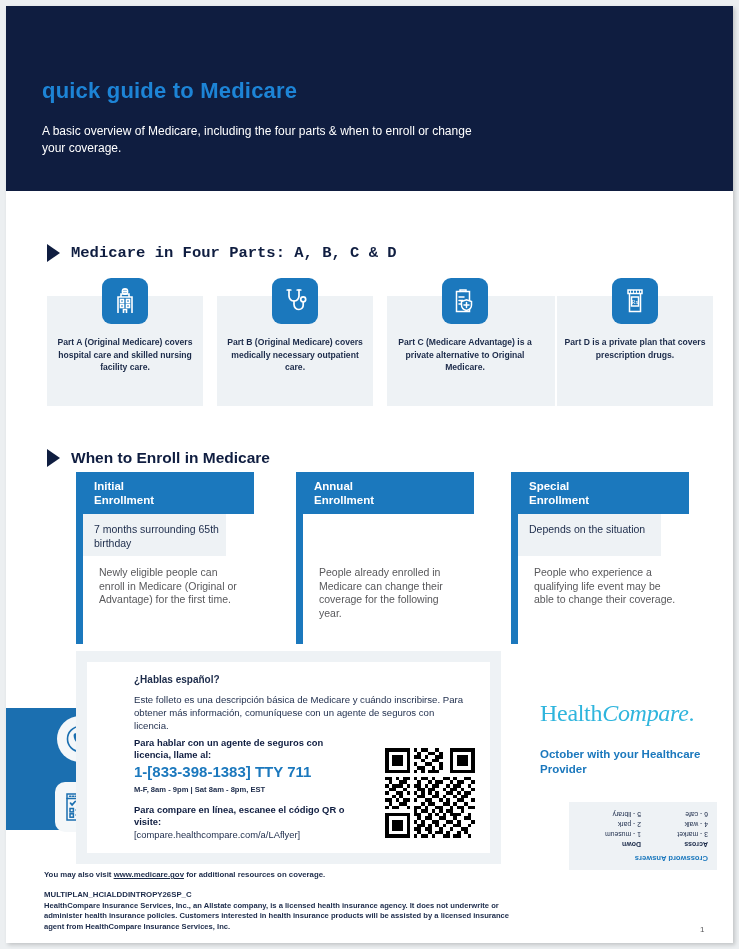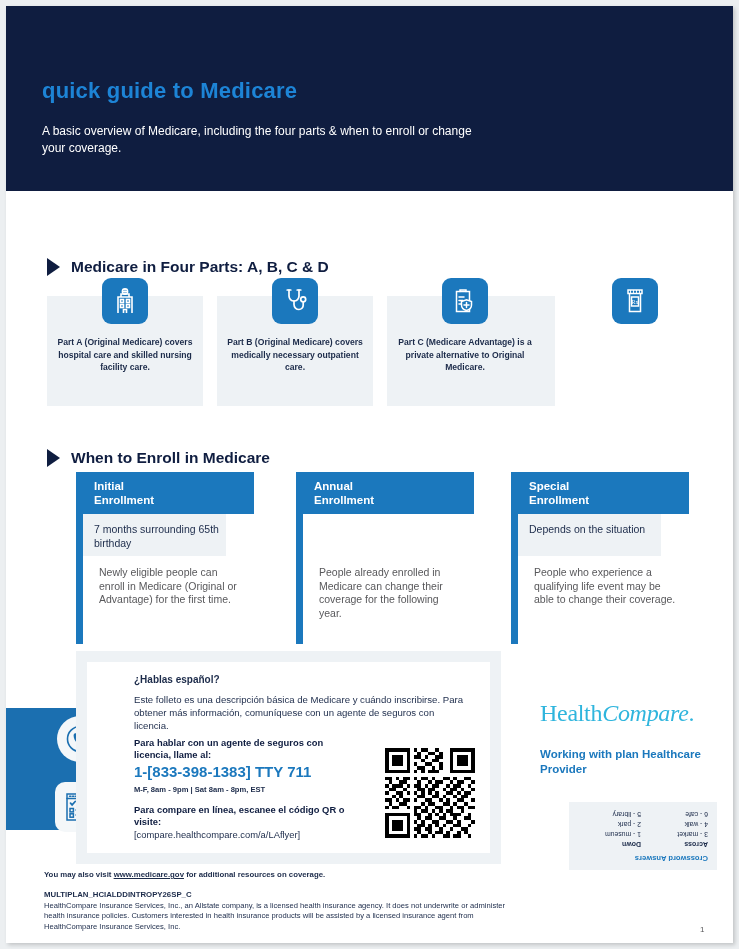--- a/index.html
+++ b/index.html
@@ -125,34 +125,34 @@
     background:#eef2f5;transform:rotate(180deg);
   }
   .cw-title{position:absolute;left:9px;top:7px;font-size:7.6px;font-weight:bold;color:#1b78bd;}
   .cw-col{position:absolute;top:21px;font-size:6.8px;line-height:10px;color:#1c2b4a;}
   .cw-col b{font-size:7px;}
 
   
   .foot-visit{position:absolute;left:38px;top:864px;font-size:7.8px;color:#1c2b4a;font-weight:bold;}
   .foot-visit u{text-decoration:underline;}
   .foot-code{position:absolute;left:38px;top:884px;font-size:7.8px;color:#1c2b4a;font-weight:bold;}
-  .foot-legal{position:absolute;left:38px;top:895px;width:478px;font-size:7.6px;line-height:10.4px;color:#1c2b4a;font-weight:normal;}
+  .foot-legal{position:absolute;left:38px;top:895px;width:478px;font-size:7.6px;line-height:10.4px;color:#1c2b4a;font-weight:bold;}
   .pageno{position:absolute;left:694px;top:919px;font-size:8px;color:#58585b;}
 </style>
 </head>
 <body>
 
 <div id="page">
 
   <div class="hero">
     <div class="hero-title">quick guide to Medicare</div>
     <div class="hero-sub">A basic overview of Medicare, including the four parts &amp; when to enroll or change your coverage.</div>
   </div>
 
-  <div class="sec-head" style="left:41px;top:252px;">
+  <div class="sec-head" style="left:41px;top:238px;font-family:Liberation Mono, monospace;">
     <span class="tri"></span>
     <span class="sec-title">Medicare in Four Parts: A, B, C &amp; D</span>
   </div>
 
   <div class="part-card" style="left:41px;">
     <div class="part-text">Part A (Original Medicare) covers hospital care and skilled nursing facility care.</div>
   </div>
   <div class="part-icon" style="left:96px;">
     <svg width="30" height="30" viewBox="0 0 30 30" fill="none" stroke="#ffffff" stroke-width="1.6">
       <path d="M8 27V11h14v16" fill="none"></path>
@@ -185,20 +185,23 @@
   <div class="part-icon" style="left:436px;">
     <svg width="30" height="30" viewBox="0 0 30 30" fill="none" stroke="#ffffff" stroke-width="1.5" stroke-linecap="round">
       <path d="M6.5 5.5h13v20h-13z"></path>
       <path d="M10 5.5V4h6v1.5"></path>
       <path d="M9 11h5M9 14.5h4M9 18h4"></path>
       <path d="M16.5 24.5c3.6-1 5-3 5-5.6v-3.4l-5-1.8-5 1.8v3.4c0 2.6 1.4 4.6 5 5.6z" fill="#1b78bd"></path>
       <path d="M16.5 16.4v5M14 18.9h5"></path>
     </svg>
   </div>
 
+  <div class="part-card" style="left:551px;">
+    <div class="part-text">Part D is a private plan that covers prescription  drugs.</div>
+  </div>
   <div class="part-icon" style="left:606px;">
     <svg width="30" height="30" viewBox="0 0 30 30" fill="none" stroke="#ffffff" stroke-width="1.5">
       <rect x="8" y="4" width="14" height="3.5"></rect>
       <path d="M9.5 7.5v18h11v-18"></path>
       <rect x="11.5" y="11" width="7" height="9"></rect>
       <text x="15" y="18" font-size="6" fill="#ffffff" stroke="none" text-anchor="middle" font-family="Liberation Serif, serif">Rx</text>
       <path d="M10.5 4v3.5M13.5 4v3.5M16.5 4v3.5M19.5 4v3.5" stroke-width="0.9"></path>
     </svg>
   </div>
 
@@ -427,21 +430,21 @@
           <rect x="10" y="24" width="2" height="1"></rect>
           <rect x="13" y="24" width="1" height="1"></rect>
         <rect x="16" y="24" width="2" height="1"></rect>
           <rect x="19" y="24" width="2" height="1"></rect>
           <rect x="23" y="24" width="1" height="1"></rect>
       </g>
     </svg>
   </div>
 
   <div class="brand"><span>Health</span><i>Compare</i><span class="dot">.</span></div>
-  <div class="brand-sub">Working with plan Healthcare Provider</div>
+  <div class="brand-sub">October with your Healthcare Provider</div>
 
   <div class="cw">
     <div class="cw-title">Crossword Answers</div>
     <div class="cw-col" style="left:9px;">
       <b>Across</b><br>
       <span>3 - market</span><br>
       <span>4 - walk</span><br>
       <span>6 - cafe</span>
     </div>
     <div class="cw-col" style="left:76px;">

